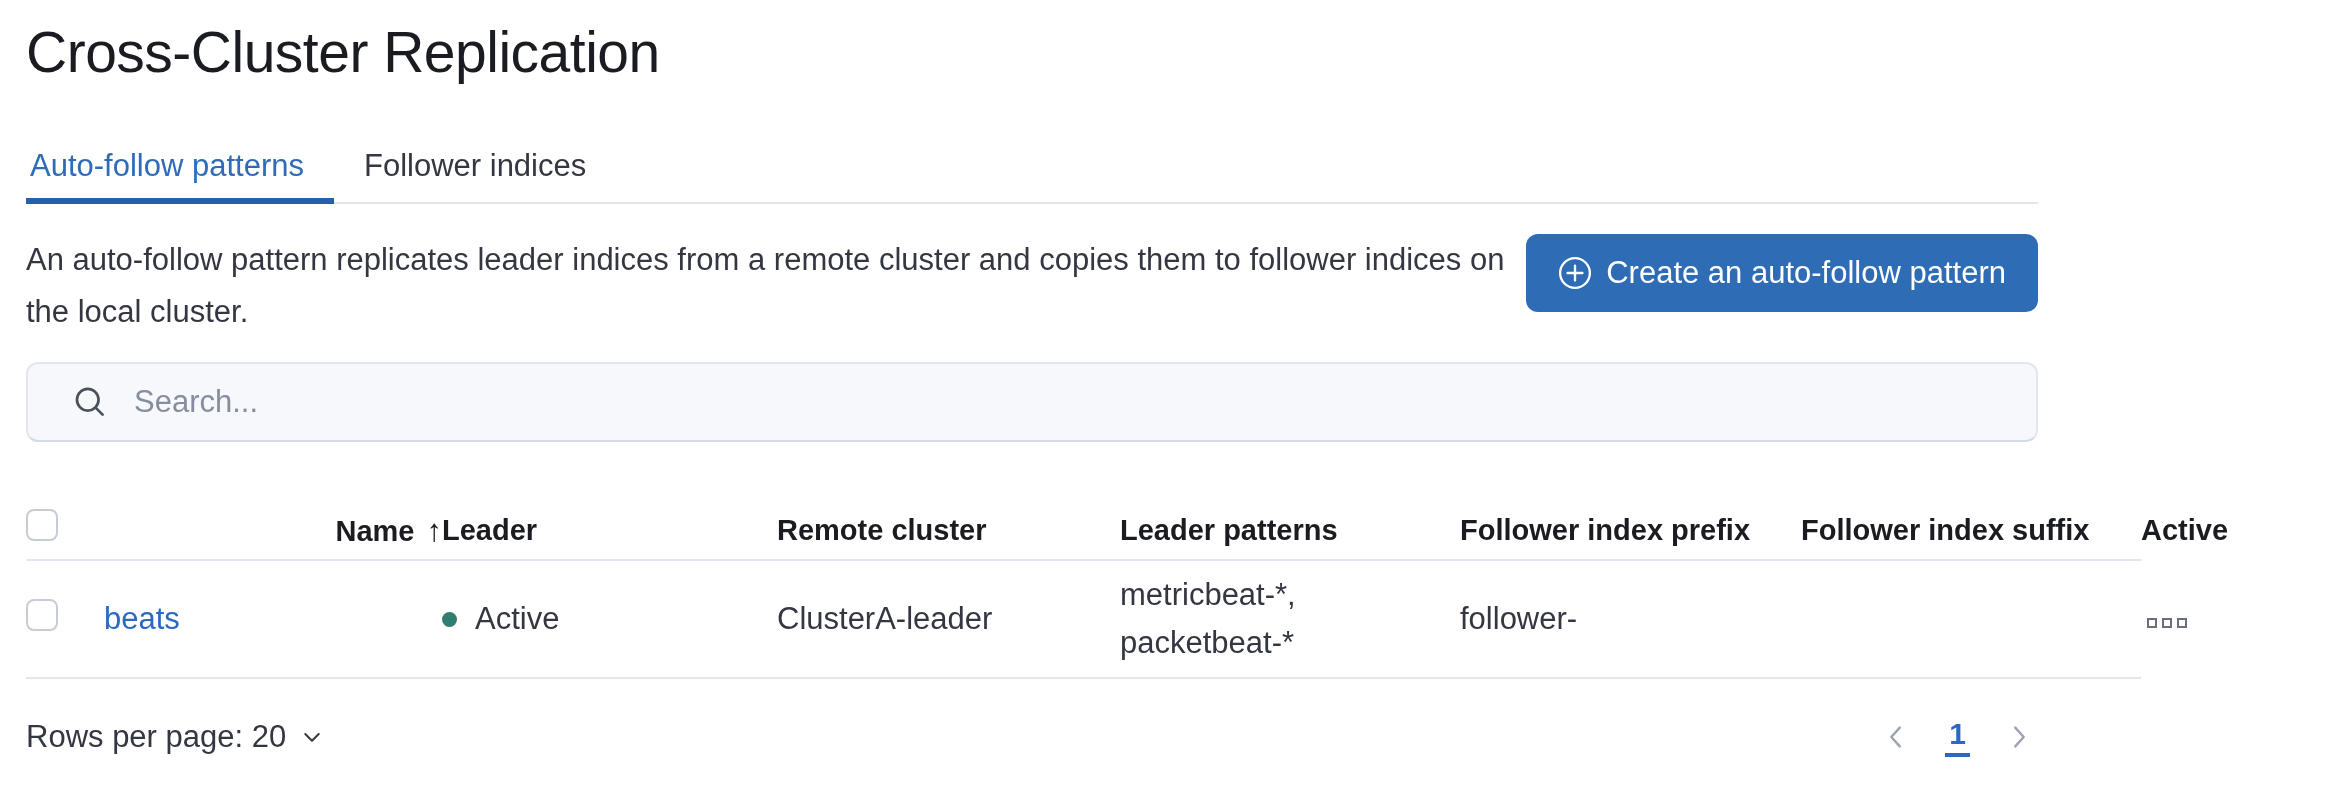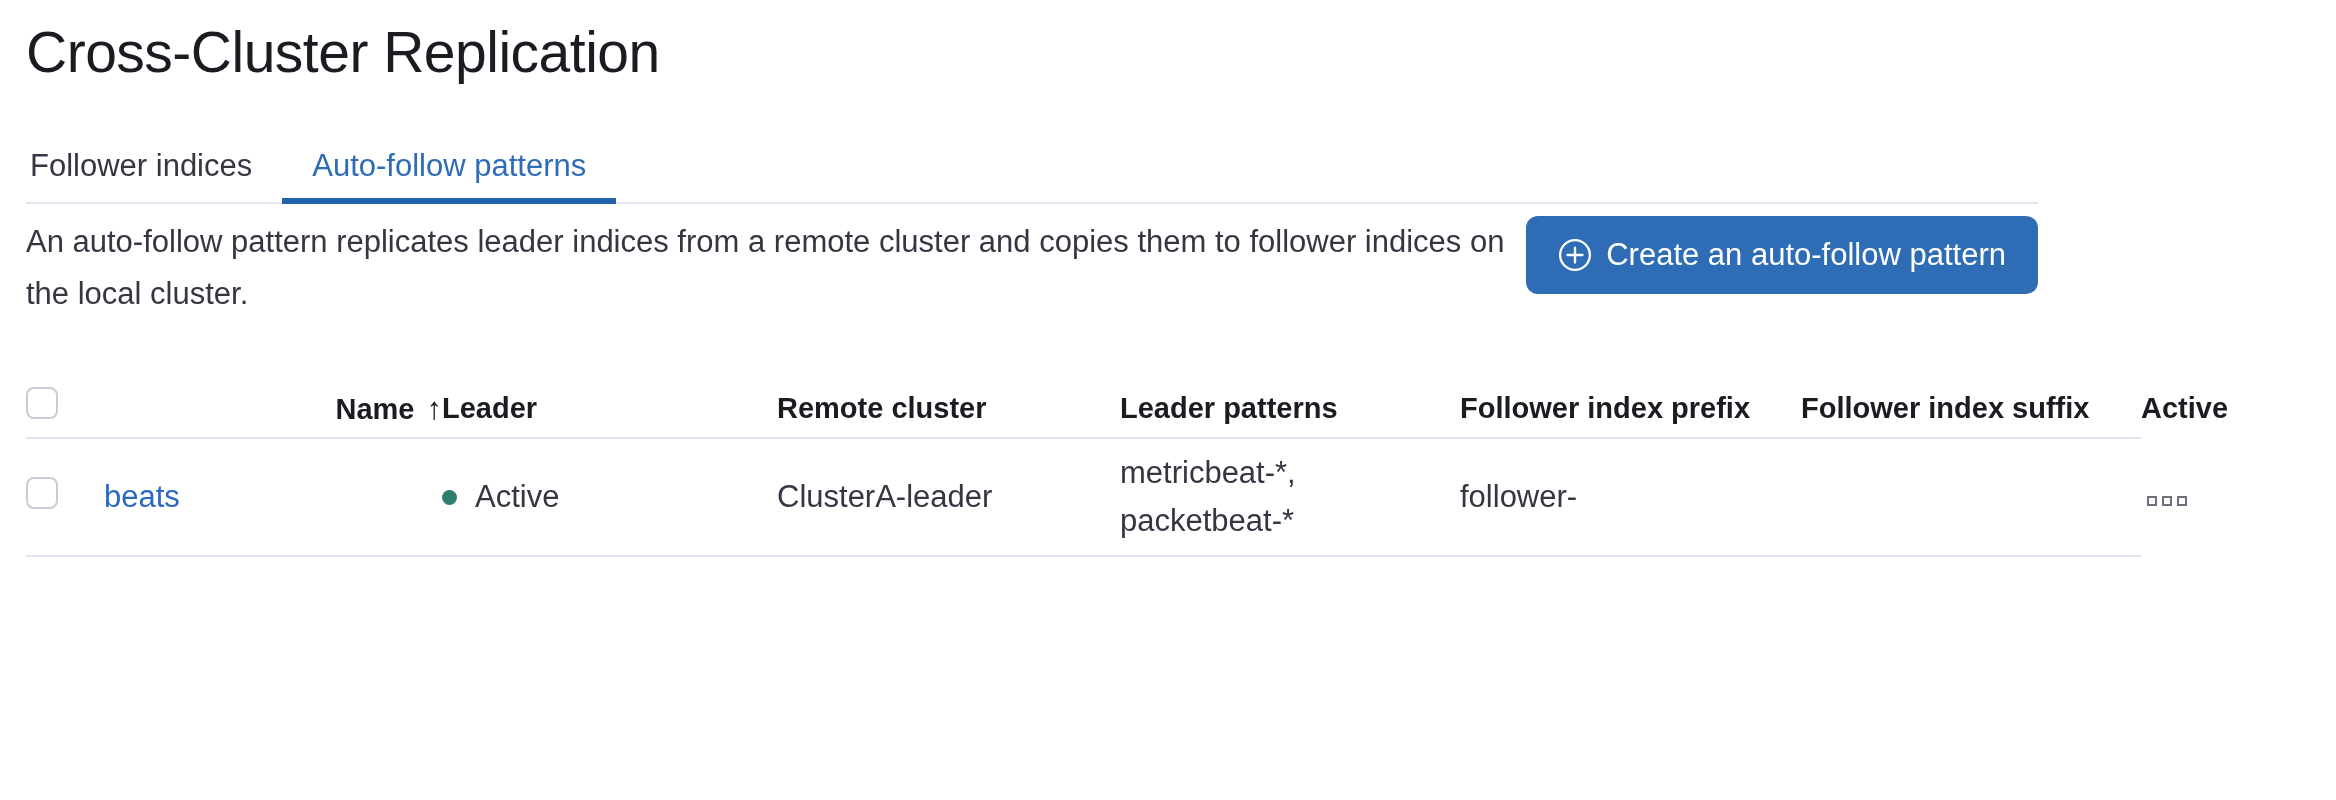--- a/index.html
+++ b/index.html
@@ -44,21 +44,21 @@
     left: 0; right: 0; bottom: -2px;
     height: 6px;
     background: var(--tab_underline, #2361ac);
   }
 
   
   .intro-row {
     display: flex;
     justify-content: space-between;
     align-items: flex-start;
-    margin-top: 12px;
+    margin-top: 30px;
   }
   .description {
     width: 1680px;
     font-size: 31px;
     line-height: 52px;
     color: #343741;
   }
   .create-btn {
     display: flex;
     align-items: center;
@@ -198,39 +198,46 @@
   }
 </style>
 </head>
 <body>
 
 <div class="page">
 
   <h1 class="page-title">Cross-Cluster Replication</h1>
 
   <div class="tabs">
+    <div class="tab active">
+      <span>Auto-follow patterns</span>
+    </div>
     <div class="tab">
       <span>Follower indices</span>
-    </div>
-    <div class="tab active">
-      <span>Auto-follow patterns</span>
     </div>
   </div>
 
   <div class="intro-row">
     <p class="description">An auto-follow pattern replicates leader indices from a remote cluster and copies them to follower indices on the local cluster.</p>
     <button class="create-btn">
       <svg width="34" height="34" viewBox="0 0 16 16" fill="none">
         <circle cx="8" cy="8" r="7" stroke="#ffffff" stroke-width="1.1"></circle>
         <path d="M8 4.5v7M4.5 8h7" stroke="#ffffff" stroke-width="1.1" stroke-linecap="round"></path>
       </svg>
       <span>Create an auto-follow pattern</span>
     </button>
   </div>
 
+  <div class="searchbar">
+    <svg width="36" height="36" viewBox="0 0 16 16" fill="none">
+      <circle cx="7" cy="7" r="4.8" stroke="#4a4f5c" stroke-width="1.2"></circle>
+      <path d="M10.6 10.6 L13.6 13.6" stroke="#4a4f5c" stroke-width="1.2" stroke-linecap="round"></path>
+    </svg>
+    <input class="search-input" type="text" placeholder="Search..." style="">
+  </div>
 
   <table>
     <colgroup>
       <col style="width:78px">
       <col style="width:338px">
       <col style="width:335px">
       <col style="width:343px">
       <col style="width:340px">
       <col style="width:341px">
       <col style="width:340px">
@@ -273,14 +280,35 @@
               <rect x="1" y="2" width="8" height="8" stroke="#6a6f7b" stroke-width="2"></rect>
               <rect x="16" y="2" width="8" height="8" stroke="#6a6f7b" stroke-width="2"></rect>
               <rect x="31" y="2" width="8" height="8" stroke="#6a6f7b" stroke-width="2"></rect>
             </svg>
           </button>
         </td>
       </tr>
     </tbody>
   </table>
 
+  <div class="footer">
+    <div class="rows-per-page">
+      <span>Rows per page: 20</span>
+      <svg width="24" height="24" viewBox="0 0 16 16" fill="none">
+        <path d="M3.5 6 L8 10.5 L12.5 6" stroke="#343741" stroke-width="1.3" stroke-linecap="round" stroke-linejoin="round"></path>
+      </svg>
+    </div>
+    <div class="pagination">
+      <button class="page-nav-btn">
+        <svg width="30" height="30" viewBox="0 0 16 16" fill="none">
+          <path d="M10 3 L5.5 8 L10 13" stroke="#9da3b1" stroke-width="1.3" stroke-linecap="round" stroke-linejoin="round"></path>
+        </svg>
+      </button>
+      <a class="page-number">1</a>
+      <button class="page-nav-btn">
+        <svg width="30" height="30" viewBox="0 0 16 16" fill="none">
+          <path d="M6 3 L10.5 8 L6 13" stroke="#9da3b1" stroke-width="1.3" stroke-linecap="round" stroke-linejoin="round"></path>
+        </svg>
+      </button>
+    </div>
+  </div>
 
 </div>
 
 </body></html>

